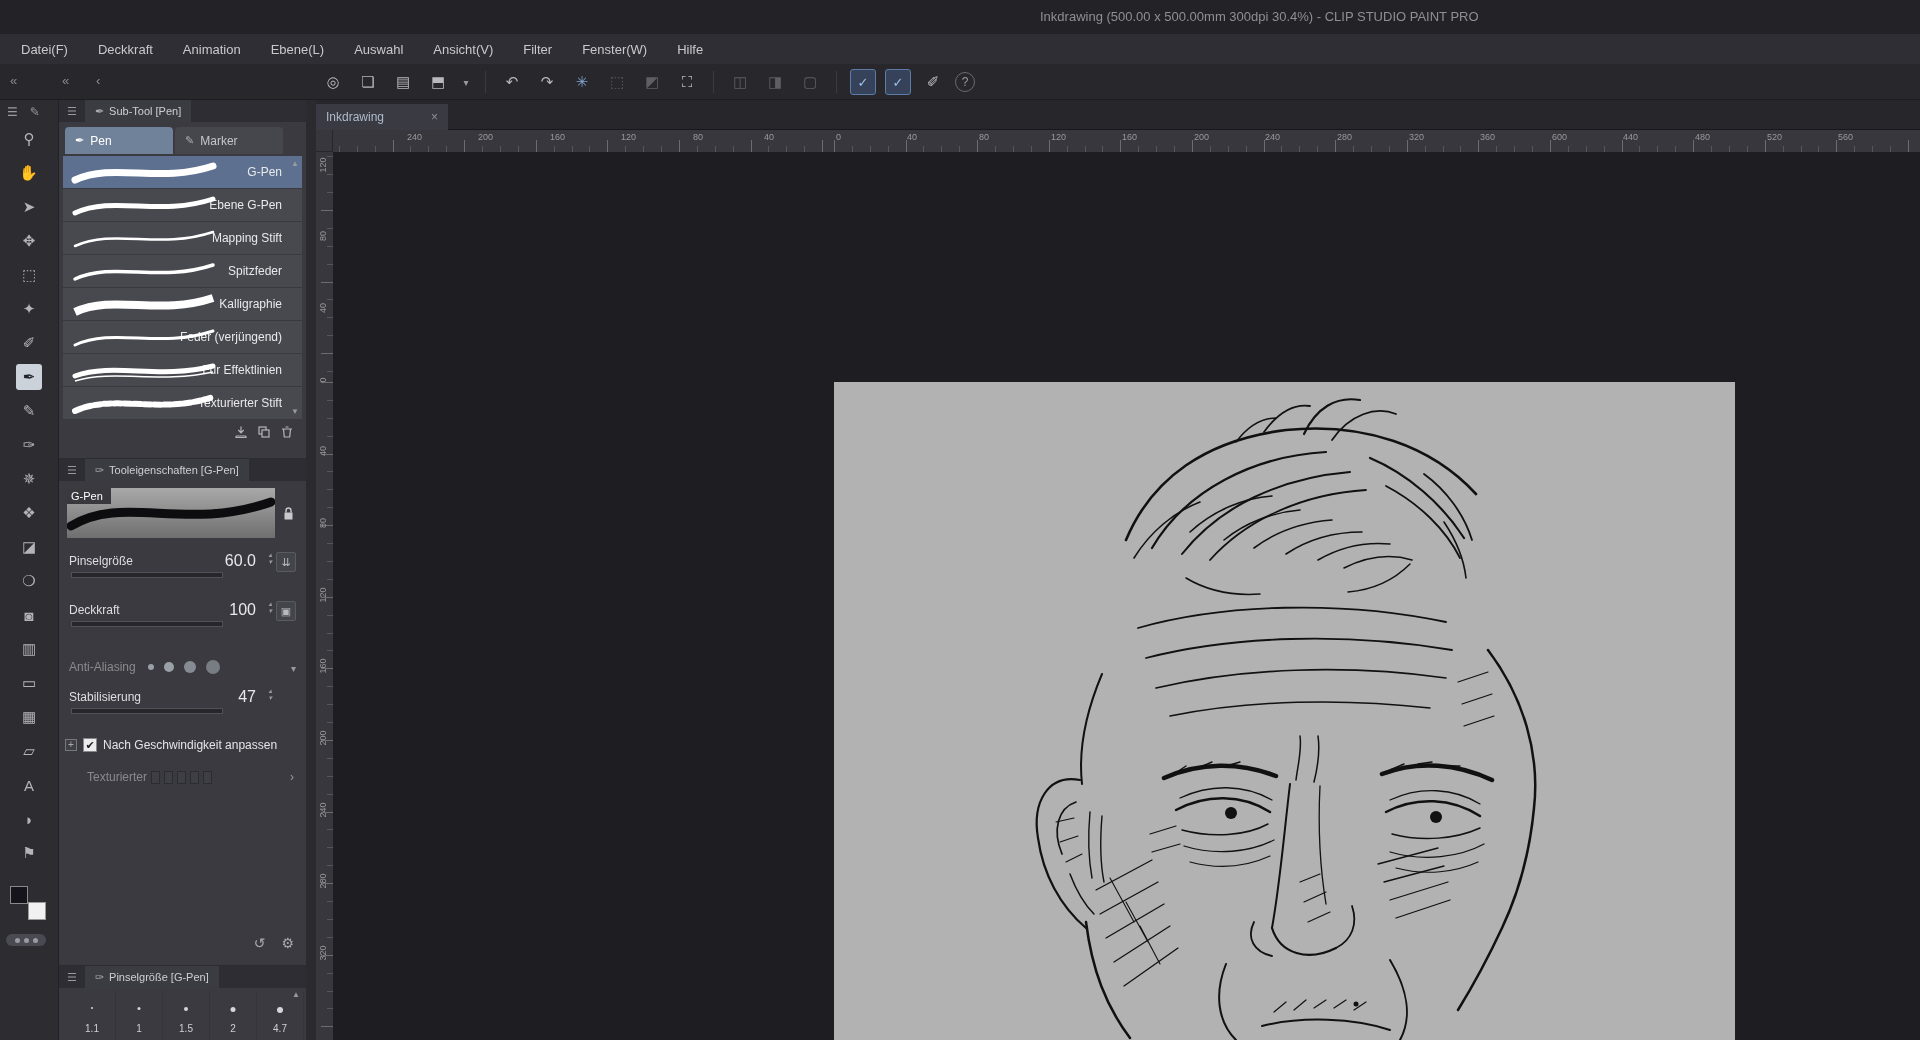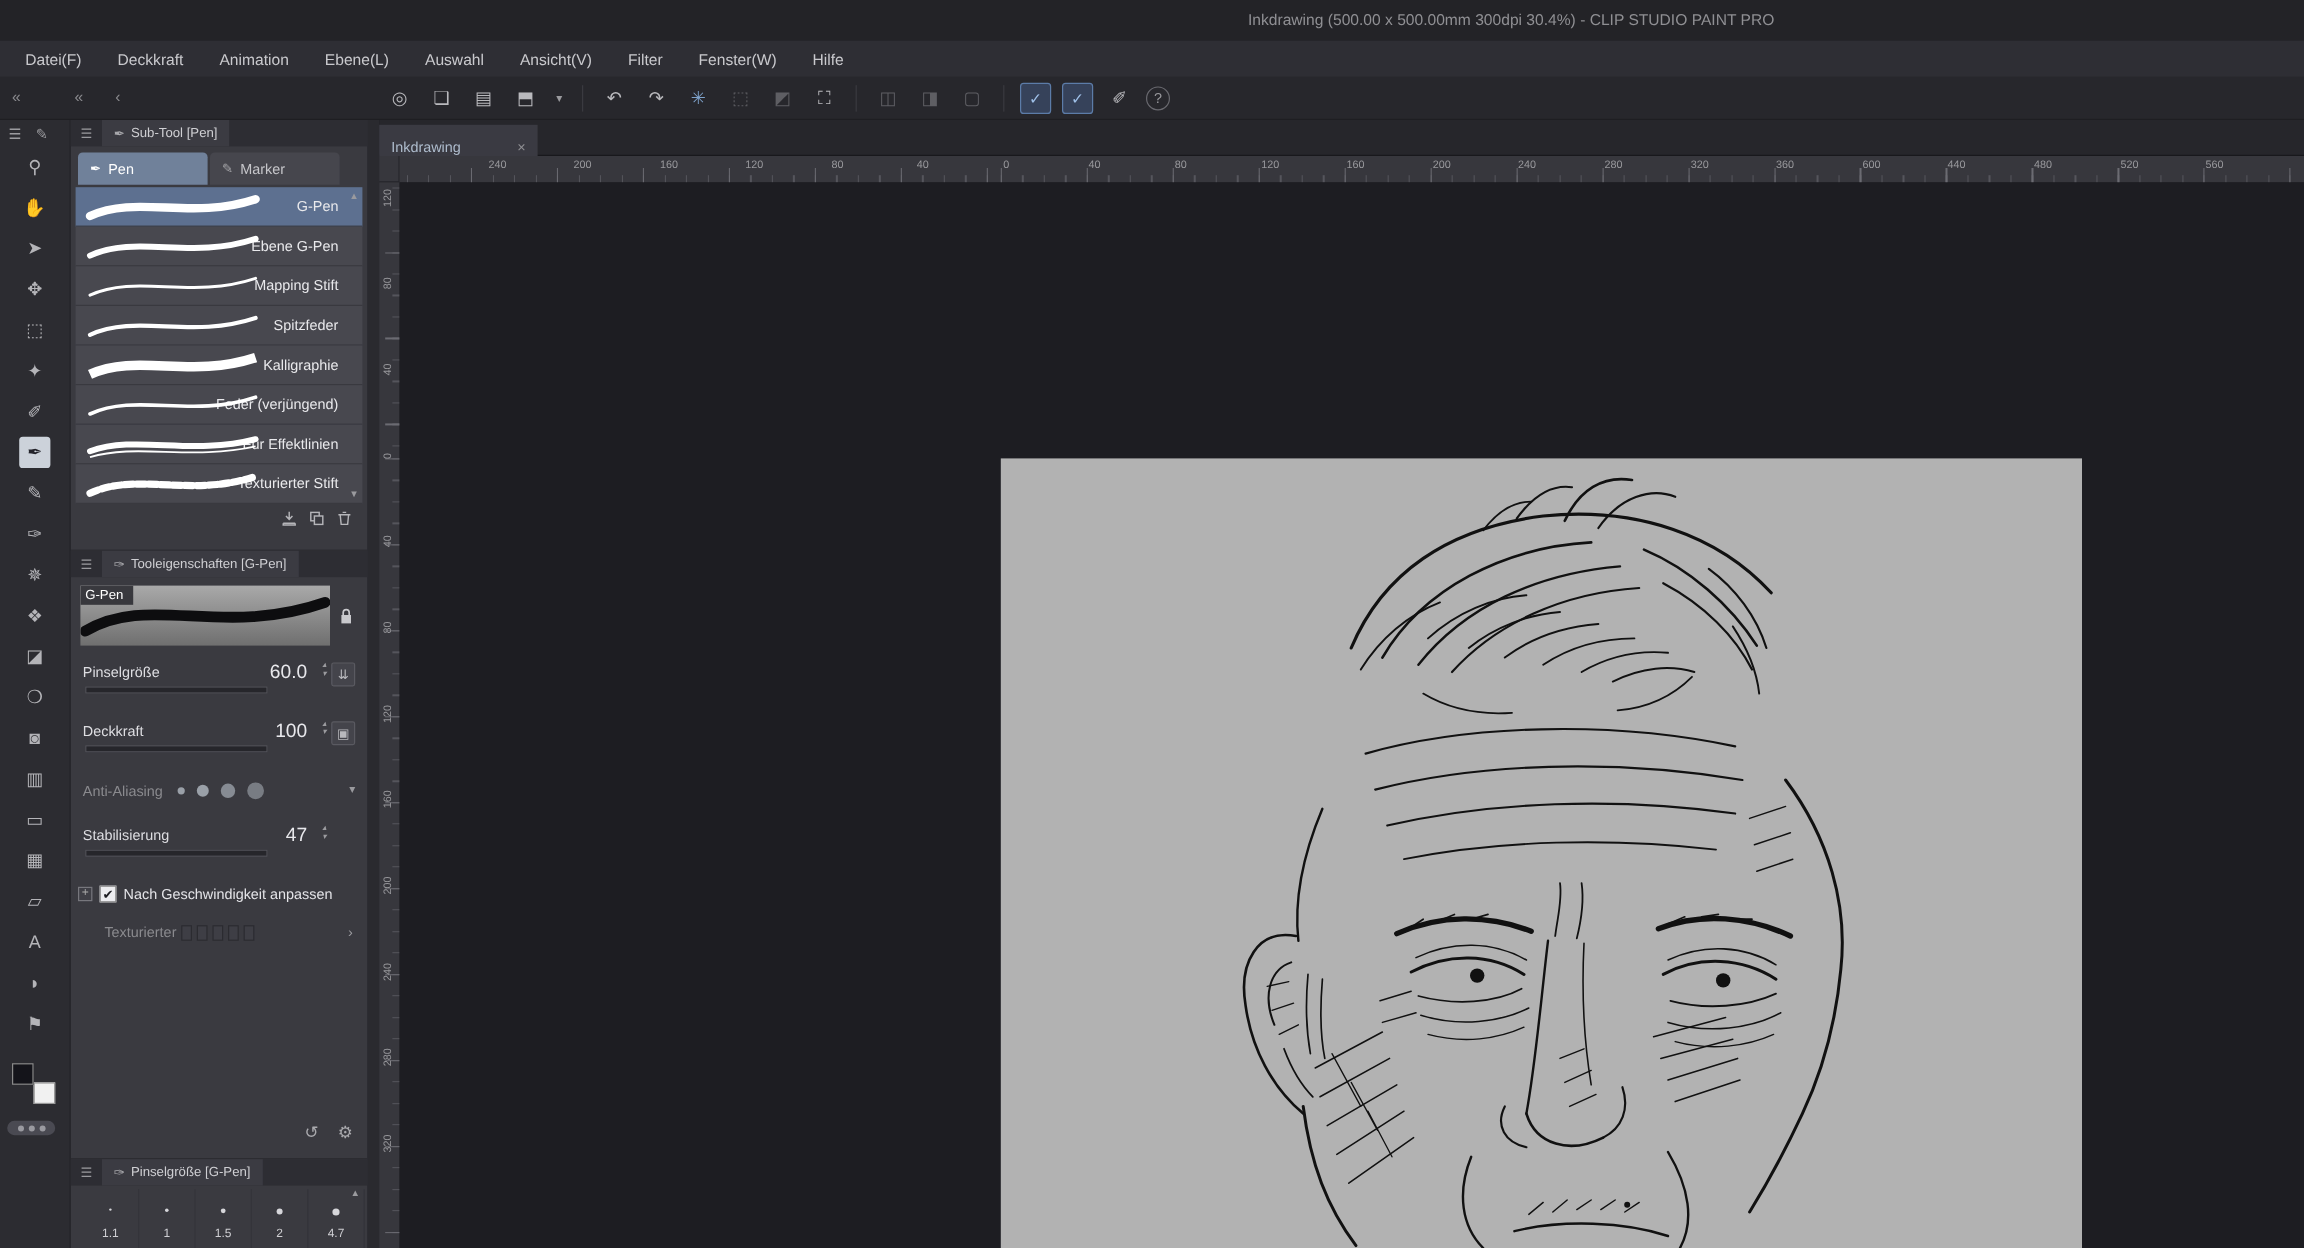--- a/index.html
+++ b/index.html
@@ -58,42 +58,42 @@
   .preview{position:relative;width:208px;height:50px;background:linear-gradient(180deg,#a9a9a9,#6f6f6f);overflow:hidden}
   .preview .plabel{position:absolute;left:0;top:0;background:rgba(42,42,48,.88);color:#fff;font-size:11px;padding:2px 8px 2px 4px}
   .prow{position:relative;margin:13px 10px 0 10px;height:36px}
   .plbl{font-size:12px;color:#dedee2}
   .plbl.dim{color:#8a8a8e}
   .pval{position:absolute;right:40px;top:1px;font-size:16px;color:#e8e8ec}
   .spin{position:absolute;right:24px;top:0;display:flex;flex-direction:column;line-height:7px;font-size:7px;color:#9a9a9e}
   .dynbtn{position:absolute;right:0;top:1px;width:20px;height:20px;border:1px solid #5a5a61;background:#44444b;color:#b9b9bd;font-size:11px;display:flex;align-items:center;justify-content:center;border-radius:2px;box-sizing:border-box}
   .track{position:absolute;left:2px;top:21px;width:150px;height:4px;background:#26262b;border:1px solid #515158}
   .fill{height:100%;background:#9a9aa2}
-  .aa-row{display:flex;align-items:flex-start;gap:12px;margin:16px 10px 0 10px;height:22px}
+  .aa-row{display:flex;align-items:flex-end;gap:12px;margin:16px 10px 0 10px;height:22px}
   .aa-dots{display:flex;align-items:center;gap:10px}
   .aa-dots i{border-radius:50%;background:#9aa0a8;display:block}
   .aa-car{margin-left:auto;color:#9a9a9e;font-size:10px}
   .cbrow{margin:15px 6px 0 6px;display:flex;align-items:center;gap:6px;font-size:12px;color:#e4e4e8}
   .plus{width:12px;height:12px;border:1px solid #77777d;color:#aaa;font-size:10px;display:flex;align-items:center;justify-content:center;background:#3f3f46;line-height:10px;box-sizing:border-box}
   .cb{width:14px;height:14px;background:#ececef;color:#1d1d22;font-size:11px;display:flex;align-items:center;justify-content:center;border:1px solid #888;box-sizing:border-box}
   .vmrow{margin:18px 12px 0 28px;display:flex;align-items:center;gap:4px;font-size:12px;color:#8a8a8e}
   .vbox{width:9px;height:13px;background:#3e3e45;border:1px solid #2b2b30;box-sizing:border-box}
   .vbox:first-of-type{margin-left:8px}
   .vchev{margin-left:auto;color:#9a9a9e}
   .pfoot{position:absolute;right:12px;top:476px;display:flex;gap:16px;color:#a9a9ad;font-size:14px}
   
   .cells{display:flex;padding:3px 0 0 10px;position:relative}
   .cell{width:46px;height:52px;position:relative;border-right:1px solid #34343a}
   .dot{position:absolute;left:50%;top:16px;transform:translate(-50%,0);border-radius:50%;background:#d6d6da}
   .clbl{position:absolute;left:0;right:0;top:32px;text-align:center;font-size:10px;color:#cfcfd3}
   .sz-up{position:absolute;right:6px;top:2px;font-size:8px;color:#9a9a9e}
   
   .docarea{position:absolute;left:316px;top:100px;width:1604px;height:940px;background:#1d1d22}
   .tabstrip{position:absolute;left:0;top:0;width:100%;height:30px;background:#26262b;border-bottom:1px solid #18181c;box-sizing:border-box}
-  .dtab{position:absolute;left:0;top:4px;height:26px;width:132px;background:#3a3a42;display:flex;align-items:flex-end;padding:0 10px;font-size:12px;color:#aebccd;box-sizing:border-box}
+  .dtab{position:absolute;left:0;top:4px;height:26px;width:132px;background:#3a3a42;display:flex;align-items:center;padding:0 10px;font-size:12px;color:#aebccd;box-sizing:border-box}
   .dtab .x{margin-left:auto;color:#8f8f93;font-size:12px}
   .corner{position:absolute;left:0;top:30px;width:17px;height:22px;background:#37373d;border-right:1px solid #26262b;border-bottom:1px solid #26262b;box-sizing:border-box}
   .hruler{position:absolute;left:17px;top:30px;right:0;height:22px;background:#37373d;
     background-image:
       repeating-linear-gradient(90deg,#6b6b72 0 1px,transparent 1px 71.6px),
       repeating-linear-gradient(90deg,#55555c 0 1px,transparent 1px 17.9px);
     background-size:100% 12px,100% 6px;
     background-position:501px bottom,501px bottom;
     background-repeat:repeat-x,repeat-x}
   .rl{position:absolute;bottom:10px;font-size:9px;color:#98989c;transform:translateX(2px)}

